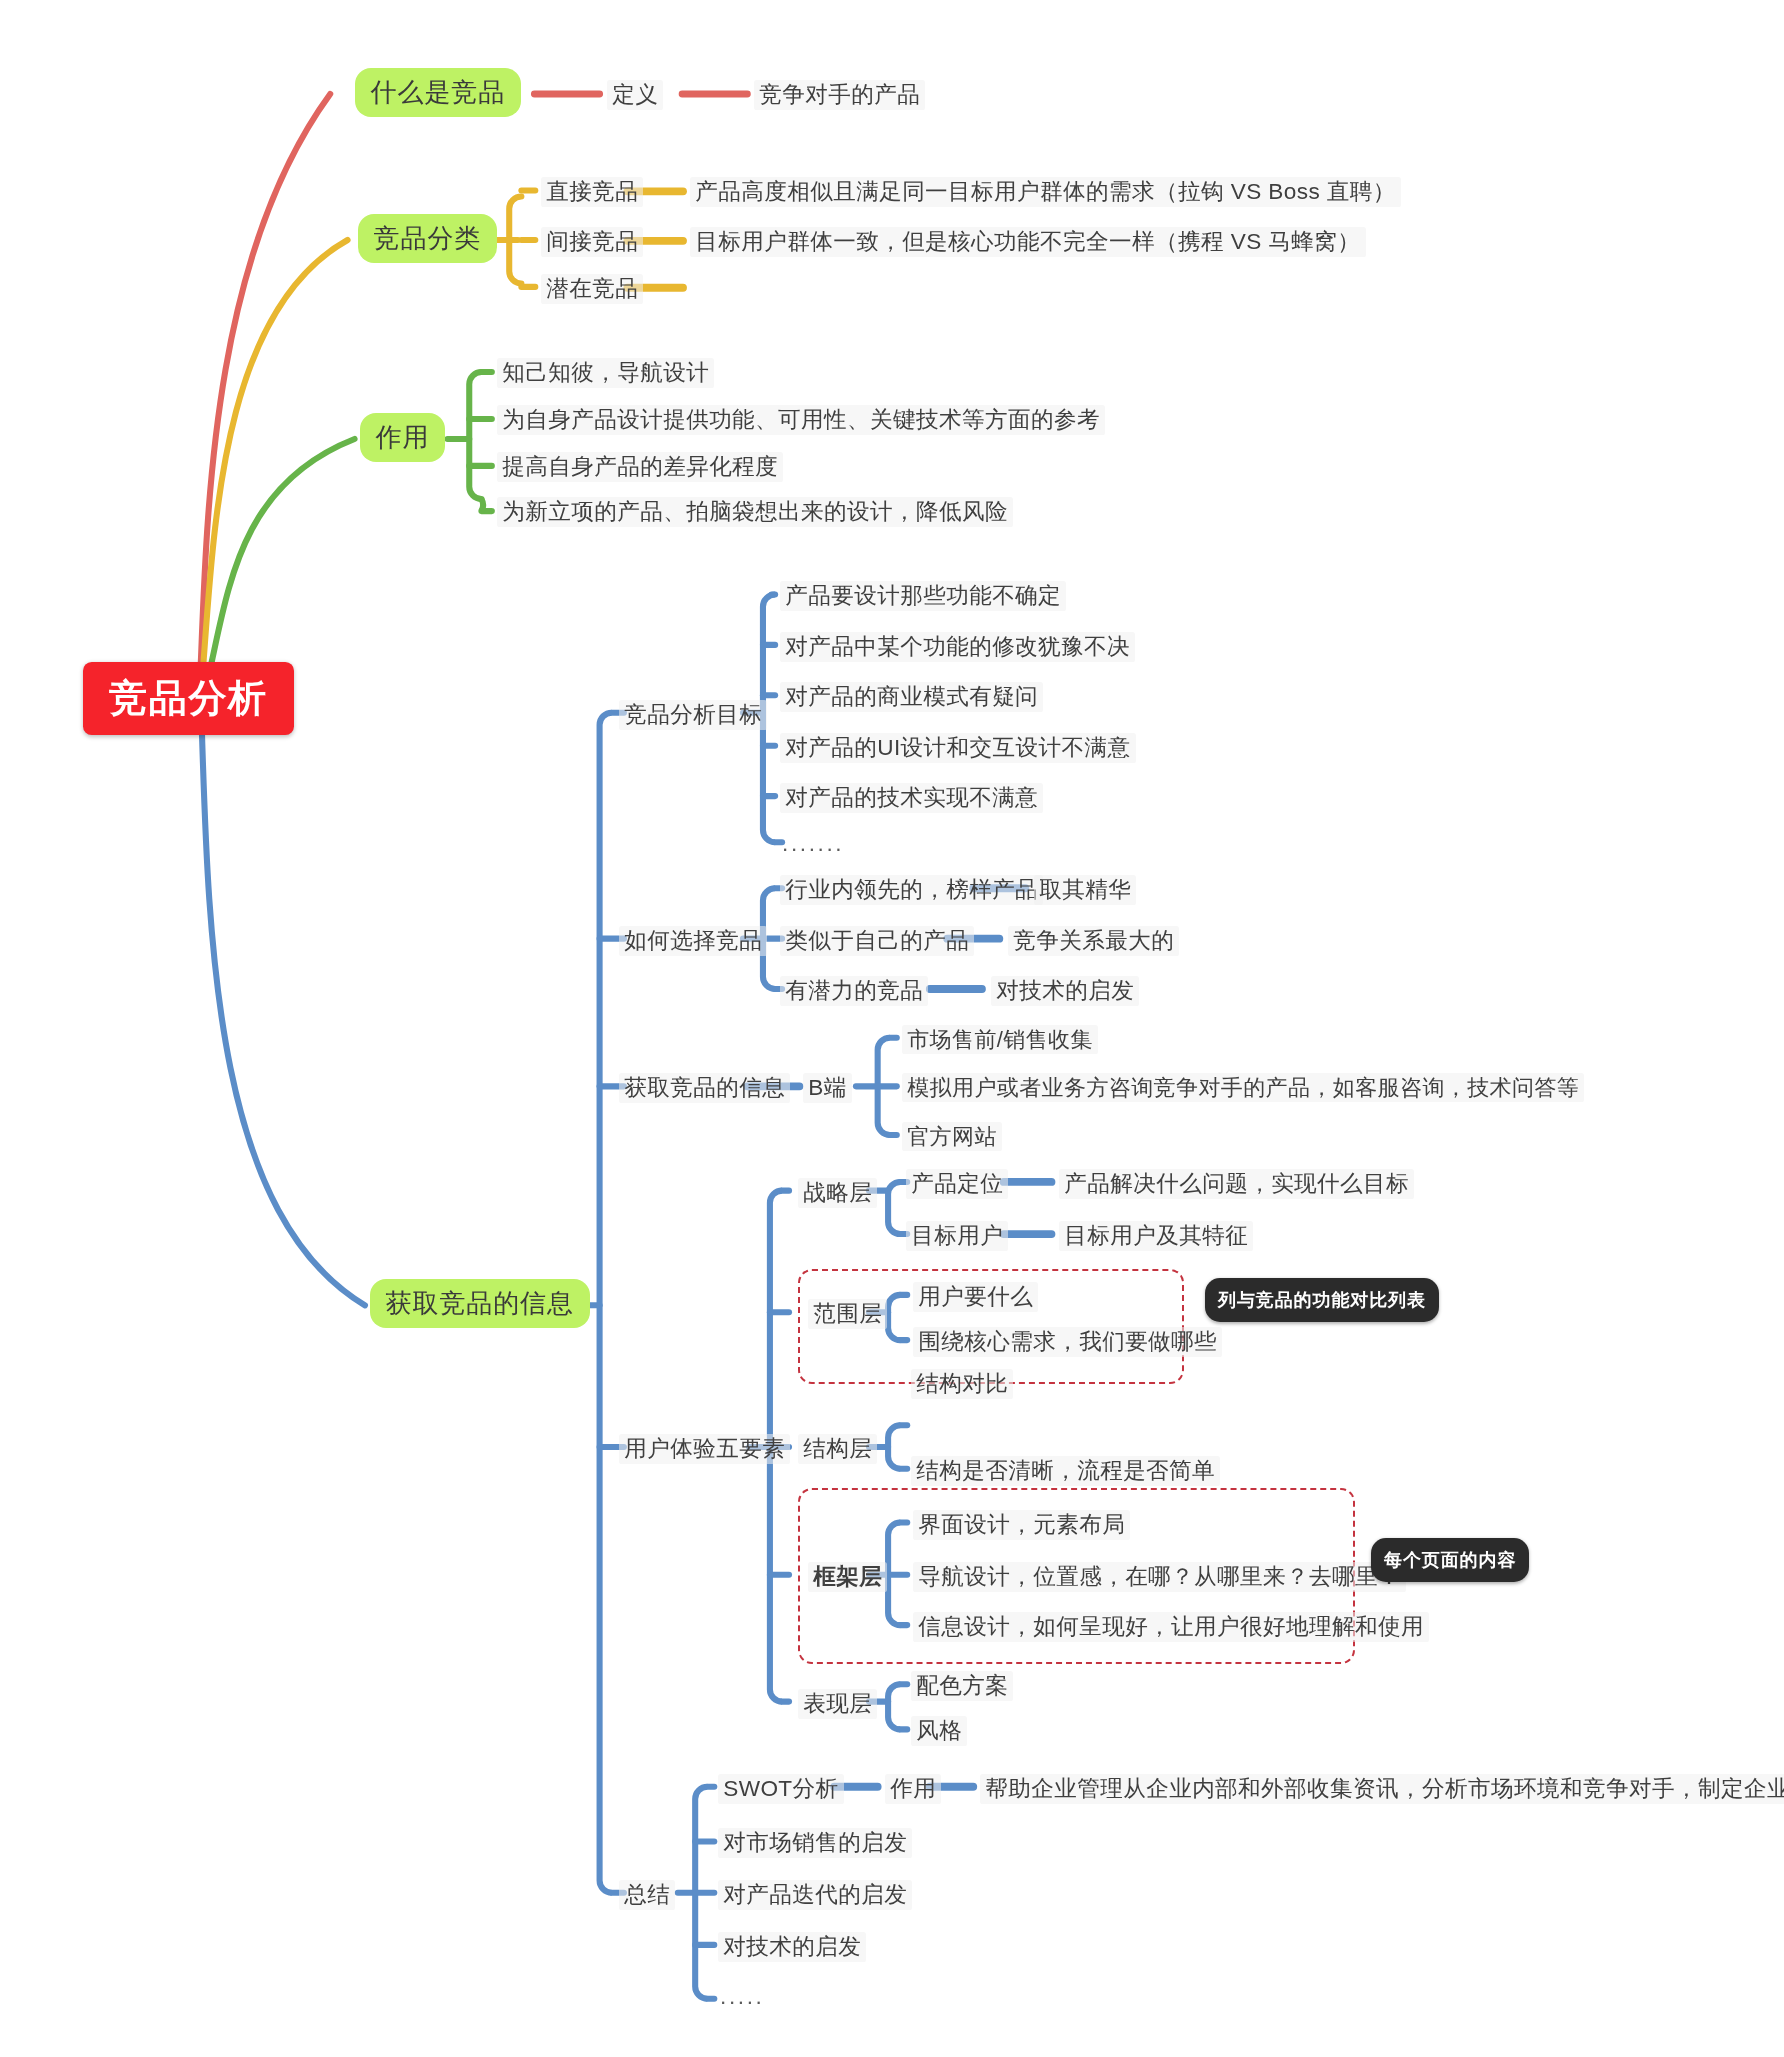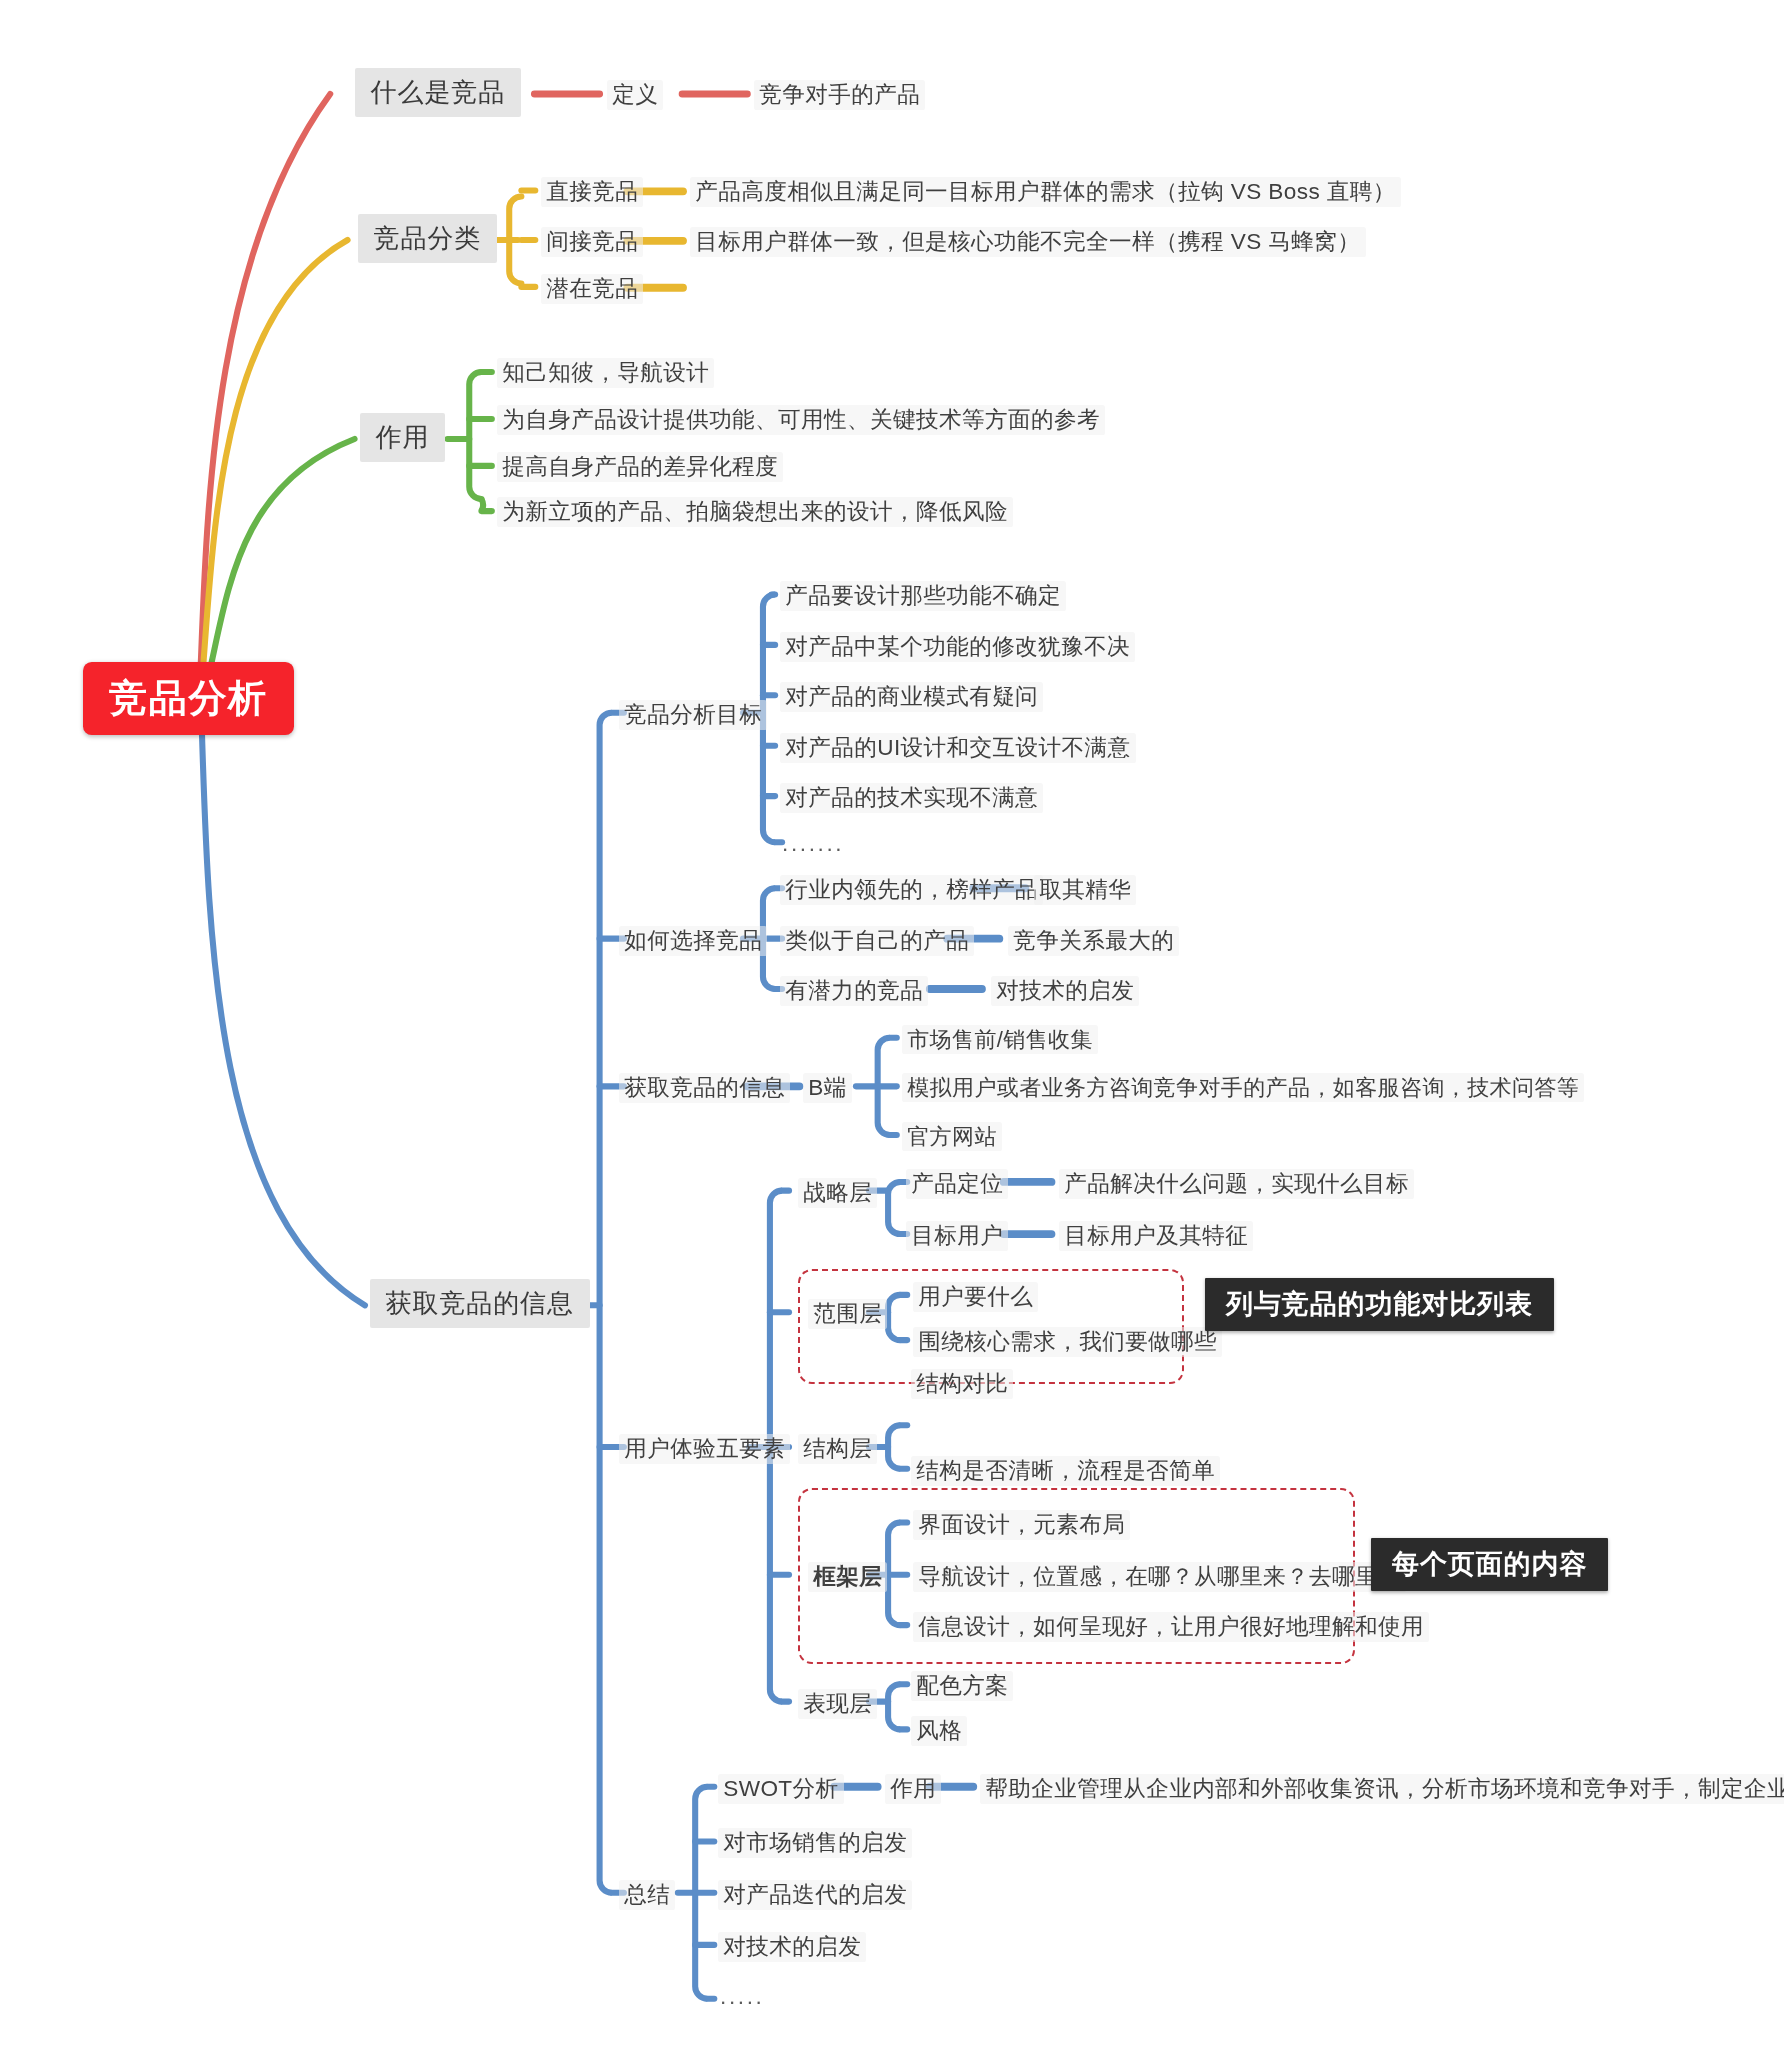--- a/index.html
+++ b/index.html
@@ -14,34 +14,34 @@
 
   
   .root{
     background:#f5232b;color:#ffffff;font-weight:bold;font-size:38px;
     padding:17.4px 26px;border-radius:8.7px;letter-spacing:1.7px;
     box-shadow:0 1.7px 4.3px rgba(0,0,0,.25);
     margin-left:24px;
   }
   
   .chip{
-    background:#e5e5e5;color:#3a3a3a;font-size:26px;
-    padding:11.3px 15.6px;border-radius:2px;letter-spacing:0.9px;
+    background:#bef264;color:#3a3a3a;font-size:26px;
+    padding:11.3px 15.6px;border-radius:16px;letter-spacing:0.9px;
   }
   
   .leaf{
     font-size:22.6px;color:#3f3f3f;background:rgba(240,240,240,.55);
     padding:3.5px 5.2px;border-radius:2.6px;letter-spacing:0.4px;
   }
   .leaf.sm{font-size:22px;}
   .dots{font-size:22.6px;color:#5a5a5a;letter-spacing:2.6px;background:none;}
   
   .badge{
-    background:#2b2b2b;color:#ffffff;font-size:27px;font-weight:bold;
-    padding:13px 21px;border-radius:1px;letter-spacing:0.9px;
+    background:#2b2b2b;color:#ffffff;font-size:18px;font-weight:bold;
+    padding:13px 13px;border-radius:15px;letter-spacing:0.9px;
     box-shadow:0 1.7px 3.5px rgba(0,0,0,.3);
   }
   
   .dashbox{
     position:absolute;border:2.6px dashed #c4333f;border-radius:14px;
     background:transparent;
   }
 </style>
 </head>
 <body>

